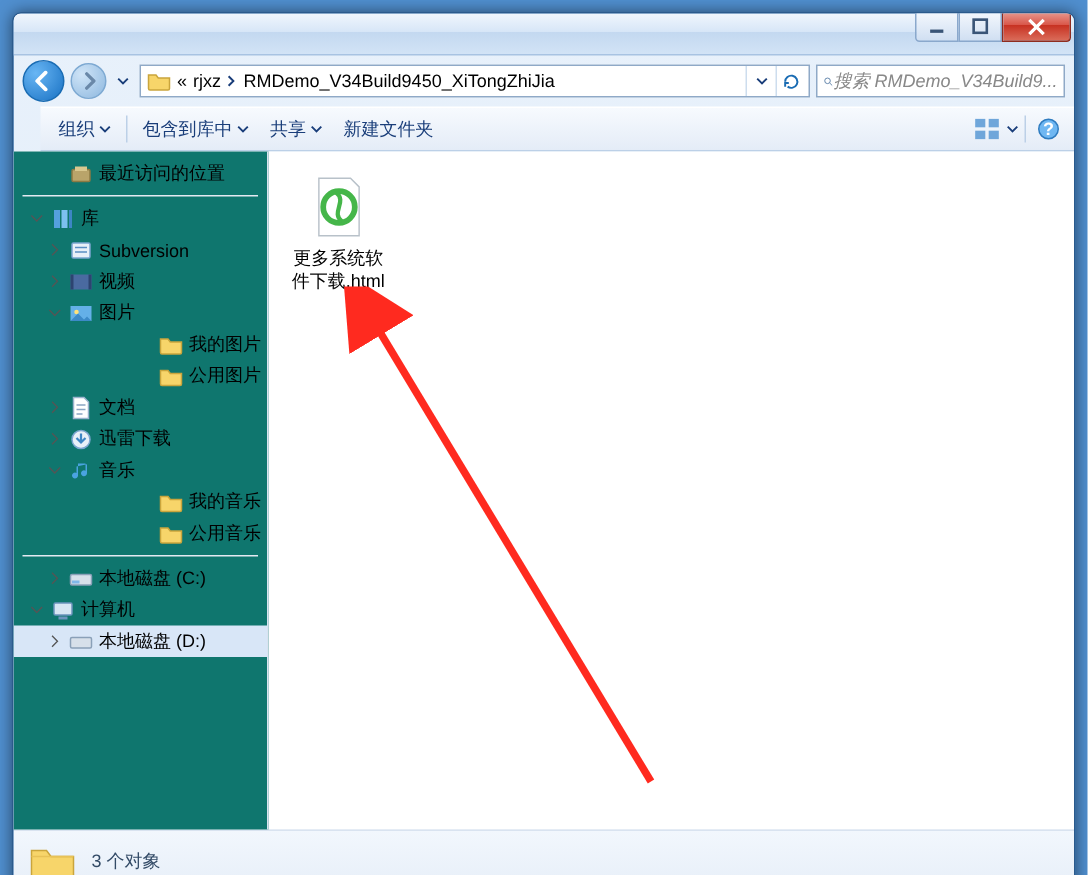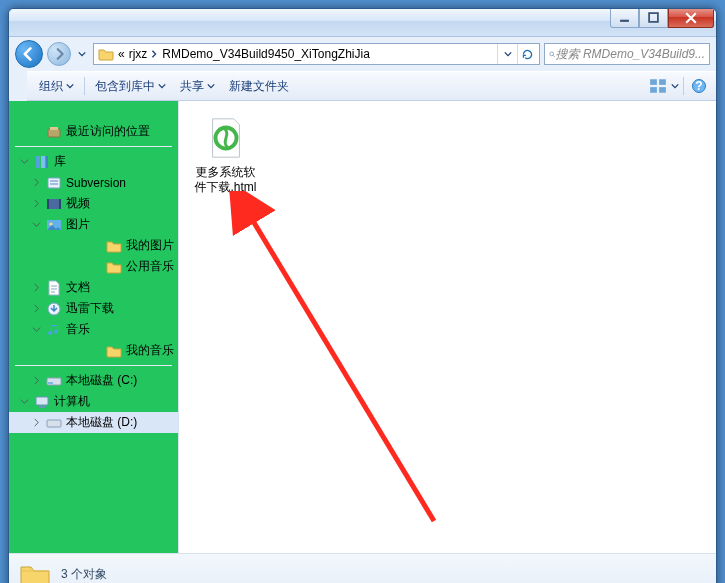--- a/index.html
+++ b/index.html
@@ -82,24 +82,24 @@
     margin-left:18px;
   }
   .tb-item { display:flex; align-items:center; gap:3px; padding:3px 6px; border-radius:2px; }
   .tb-sep { width:0; height:18px; border-left:1px solid #bcd0e7; margin:0 2px;}
   .tb-right { margin-left:auto; display:flex; gap:2px; align-items:center;}
   .tb-icon { width:22px;height:22px; display:flex;align-items:center;justify-content:center;}
 
   
   .body-area { display:flex; height:452px; background:#fff;}
   .sidebar {
-    width:170px; background:#22c55e;
+    width:170px; background:#0f766e;
     border-right:1px solid #d9e3f0;
     overflow-y:auto; overflow-x:hidden;
-    padding:20px 0;
+    padding:4px 0;
   }
   .tree-item {
     display:flex; align-items:center; gap:4px;
     padding:2px 4px; height:21px; white-space:nowrap;
   }
   .tree-item.l0 { padding-left:10px;}
   .tree-item.l1 { padding-left:22px;}
   .tree-item.l2 { padding-left:38px;justify-content:flex-end;}
   .tree-item.sel { background:#d8e6f7;}
   .tree-exp { width:11px;height:11px; display:flex;align-items:center;justify-content:center; color:#555;}
@@ -331,21 +331,21 @@
       <div class="tree-item l2">
         <svg class="tree-ico" viewBox="0 0 16 16">
             <path d="M1 4h5l1.5 2H15v7a1 1 0 0 1-1 1H2a1 1 0 0 1-1-1Z" fill="#f7d56a" stroke="#caa53c"></path>
           </svg>
         <span>我的图片</span>
       </div>
       <div class="tree-item l2">
         <svg class="tree-ico" viewBox="0 0 16 16">
             <path d="M1 4h5l1.5 2H15v7a1 1 0 0 1-1 1H2a1 1 0 0 1-1-1Z" fill="#f7d56a" stroke="#caa53c"></path>
           </svg>
-        <span>公用音乐</span>
+        <span>公用图片</span>
       </div>
       <div class="tree-item l1">
         <span class="tree-exp">
             <svg width="9" height="9" viewBox="0 0 10 10">
               <path d="M3 1 L7 5 L3 9" stroke="#555" fill="none"></path>
             </svg>
           </span>
         <svg class="tree-ico" viewBox="0 0 16 16">
             <path d="M3 1h7l3 3v11H3Z" fill="#fff" stroke="#9ab3cd"></path>
             <path d="M5 6h6M5 9h6M5 12h4" stroke="#8aa5c2"></path>
@@ -373,20 +373,26 @@
         <svg class="tree-ico" viewBox="0 0 16 16">
             <path d="M6 3v8a2 2 0 1 1-1-1.7V5l7-1.5v6a2 2 0 1 1-1-1.7V3Z" fill="#4aa3e0"></path>
           </svg>
         <span>音乐</span>
       </div>
       <div class="tree-item l2">
         <svg class="tree-ico" viewBox="0 0 16 16">
             <path d="M1 4h5l1.5 2H15v7a1 1 0 0 1-1 1H2a1 1 0 0 1-1-1Z" fill="#f7d56a" stroke="#caa53c"></path>
           </svg>
         <span>我的音乐</span>
+      </div>
+      <div class="tree-item l2">
+        <svg class="tree-ico" viewBox="0 0 16 16">
+            <path d="M1 4h5l1.5 2H15v7a1 1 0 0 1-1 1H2a1 1 0 0 1-1-1Z" fill="#f7d56a" stroke="#caa53c"></path>
+          </svg>
+        <span>公用音乐</span>
       </div>
 
       <div class="tree-hr"></div>
 
       <div class="tree-item l1">
         <span class="tree-exp">
             <svg width="9" height="9" viewBox="0 0 10 10">
               <path d="M3 1 L7 5 L3 9" stroke="#555" fill="none"></path>
             </svg>
           </span>

